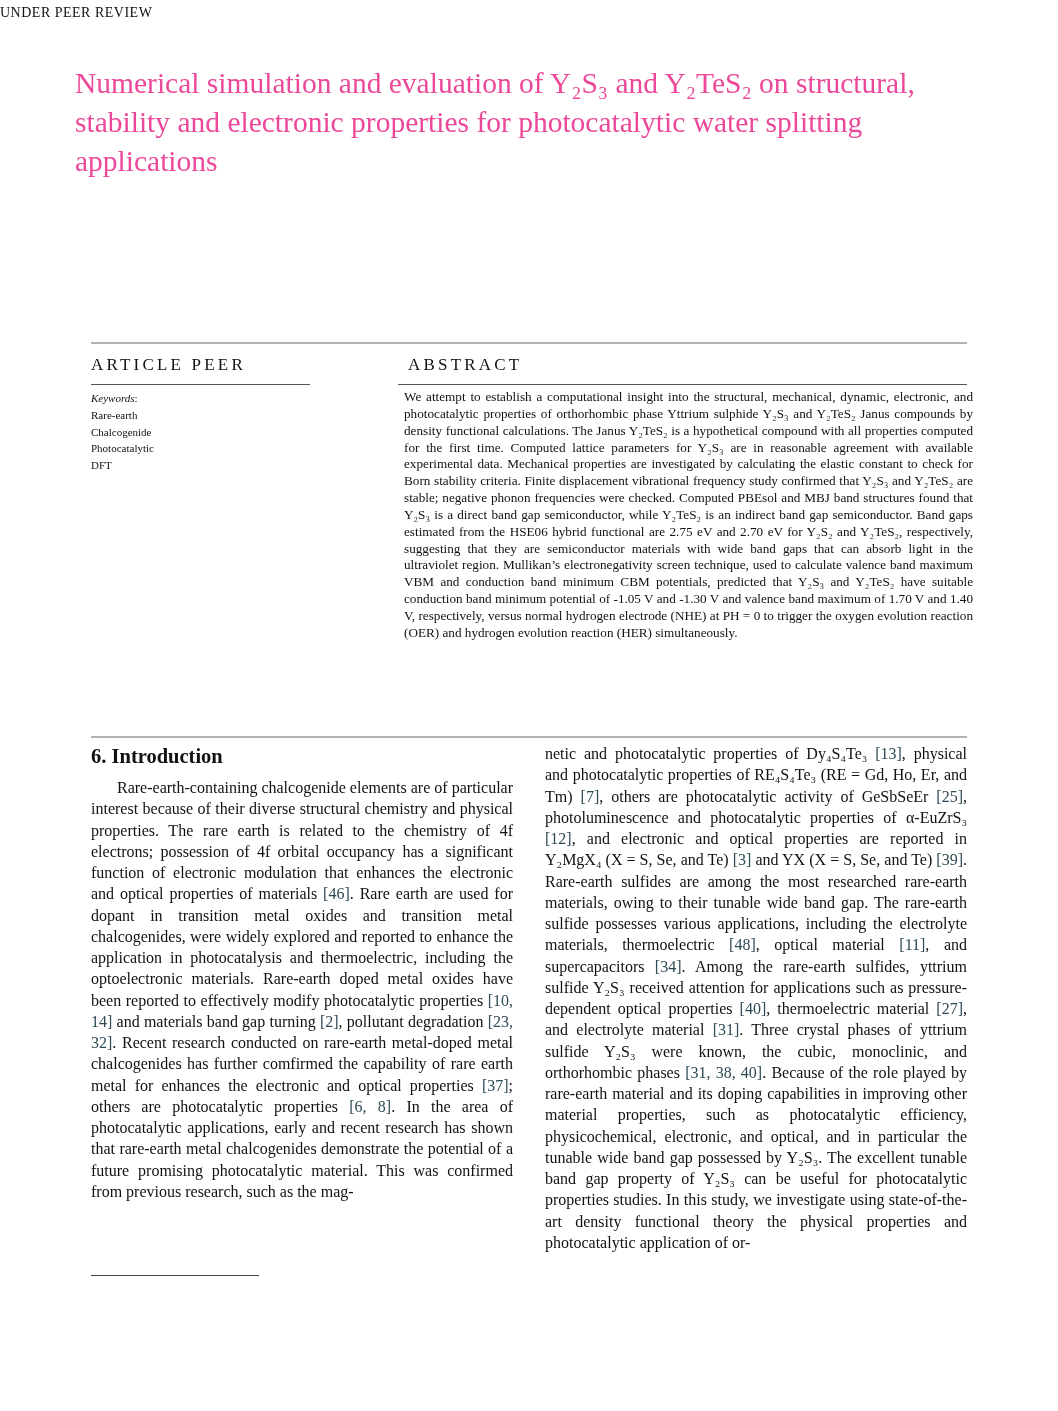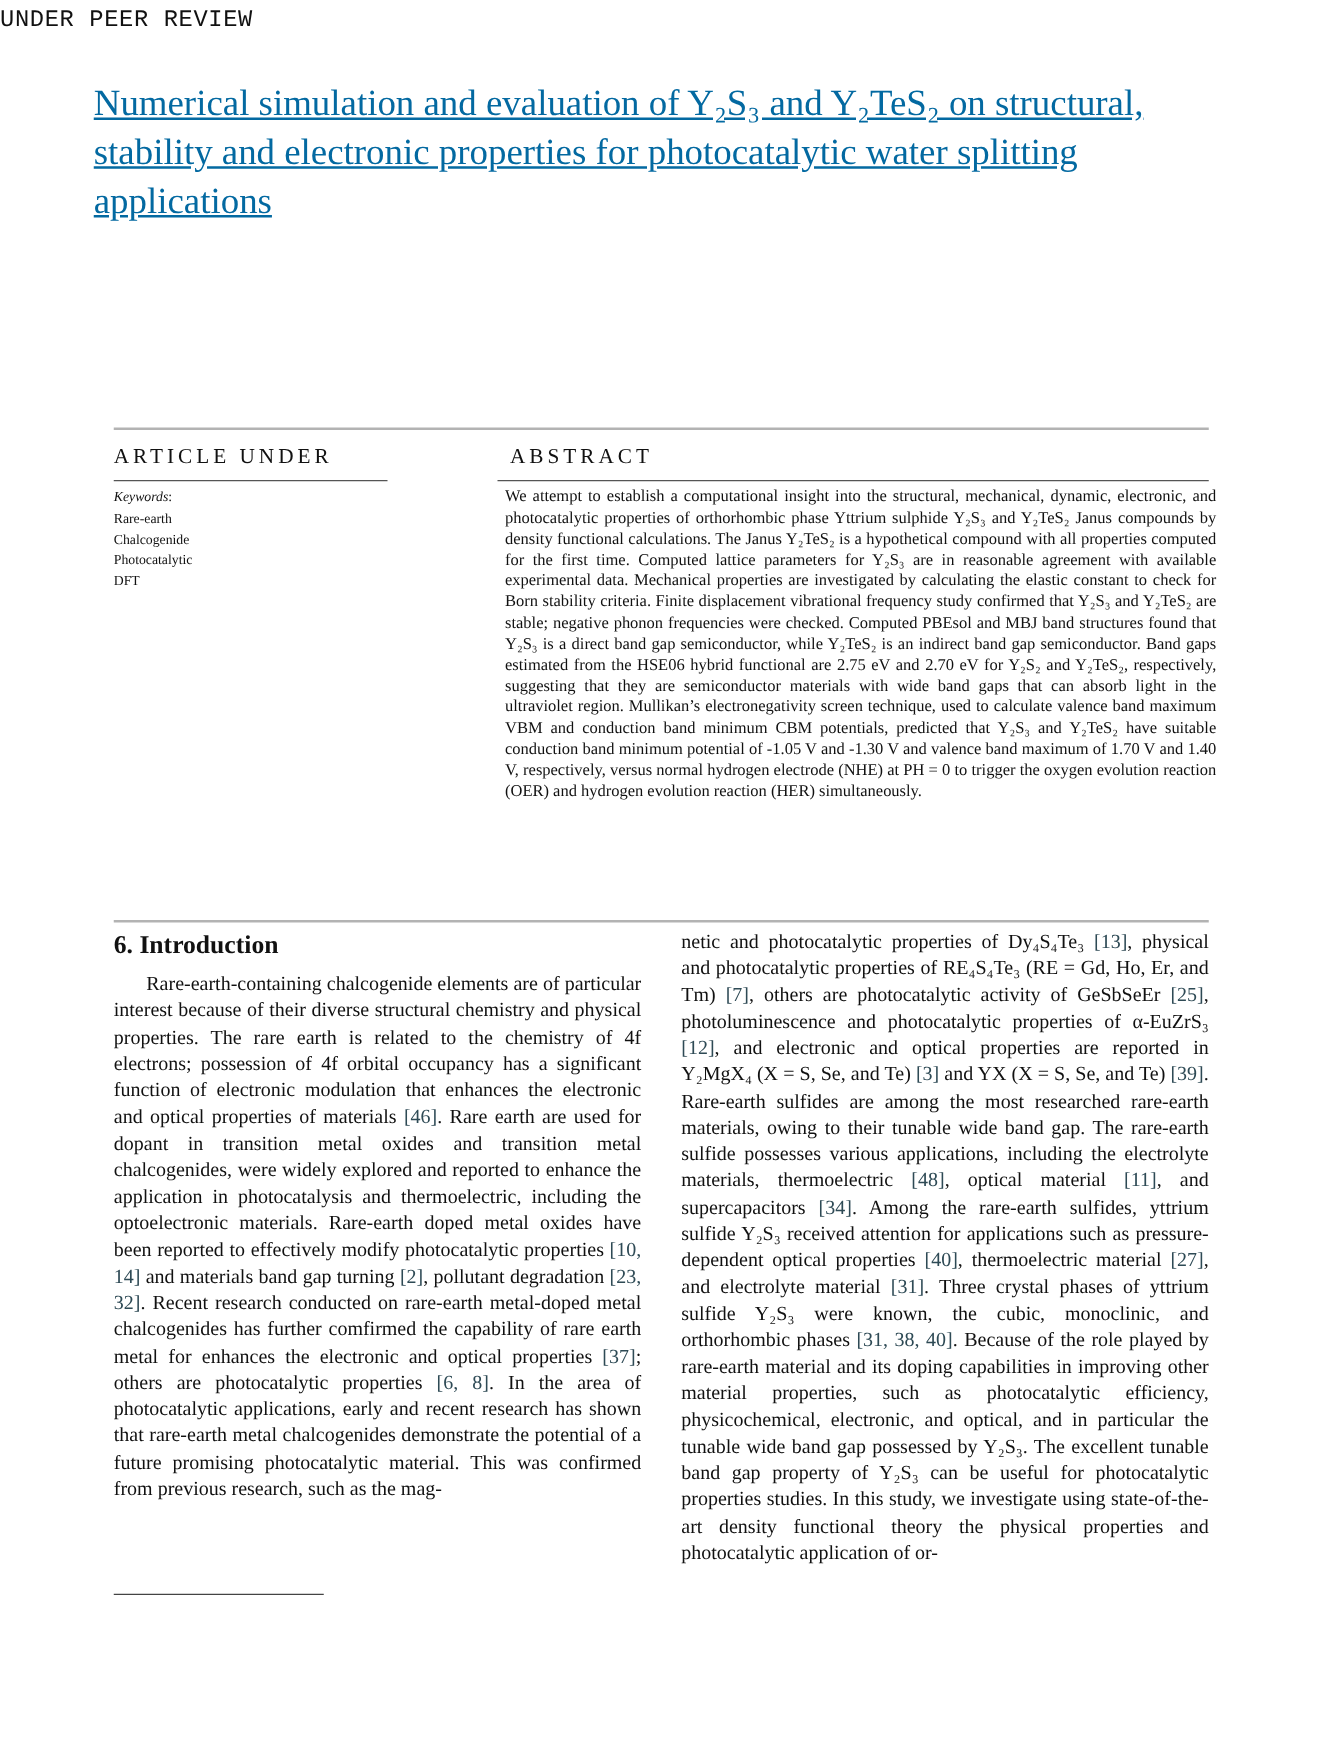--- a/index.html
+++ b/index.html
@@ -2,27 +2,27 @@
 <html><head>
 <meta charset="utf-8">
 <style>
   html, body { margin: 0; padding: 0; background: #ffffff; }
   body {
     width: 1058px; height: 1411px; position: relative; overflow: hidden;
     font-family: "DejaVu Serif", "Liberation Serif", serif; color: #111;
   }
   .review {
     position: absolute; left: 0; top: 5px;
-    font-family: Liberation Mono, monospace;
-    font-size: 19px; letter-spacing: 0.5px; color: #111;
+    font-family: Liberation Serif, serif;
+    font-size: 14px; letter-spacing: 0.5px; color: #111;
   }
   .title {
     position: absolute; left: 75px; top: 64px; width: 900px;
     font-family: "Liberation Serif", serif;
-    font-size: 29.5px; line-height: 39px; font-weight: normal; margin: 0; color: #0369a1; text-decoration: underline;
+    font-size: 29.5px; line-height: 39px; font-weight: normal; margin: 0; color: #ec4899;
   }
   .rule {
     position: absolute; left: 91px; width: 876px; height: 2px; background: #b3b3b3;
   }
   .info-head, .abs-head {
     position: absolute; top: 355px;
     font-family: "Liberation Serif", serif;
     font-size: 17px; letter-spacing: 3.2px; color: #111;
   }
   .info-head { left: 91px; }
@@ -53,21 +53,21 @@
 </style>
 </head>
 <body>
 
 <div class="review">UNDER PEER REVIEW</div>
 
 <h1 class="title">Numerical simulation and evaluation of Y₂S₃ and Y₂TeS₂ on structural, stability and electronic properties for photocatalytic water splitting applications</h1>
 
 <div class="rule" style="top:342px;"></div>
 
-<div class="info-head">ARTICLE UNDER</div>
+<div class="info-head">ARTICLE PEER</div>
 <div class="thin-rule" style="left:91px;width:219px;"></div>
 
 <div class="keywords">
   <div><span class="kw-label">Keywords</span>:</div>
   <div>Rare-earth</div>
   <div>Chalcogenide</div>
   <div>Photocatalytic</div>
   <div>DFT</div>
 </div>
 

